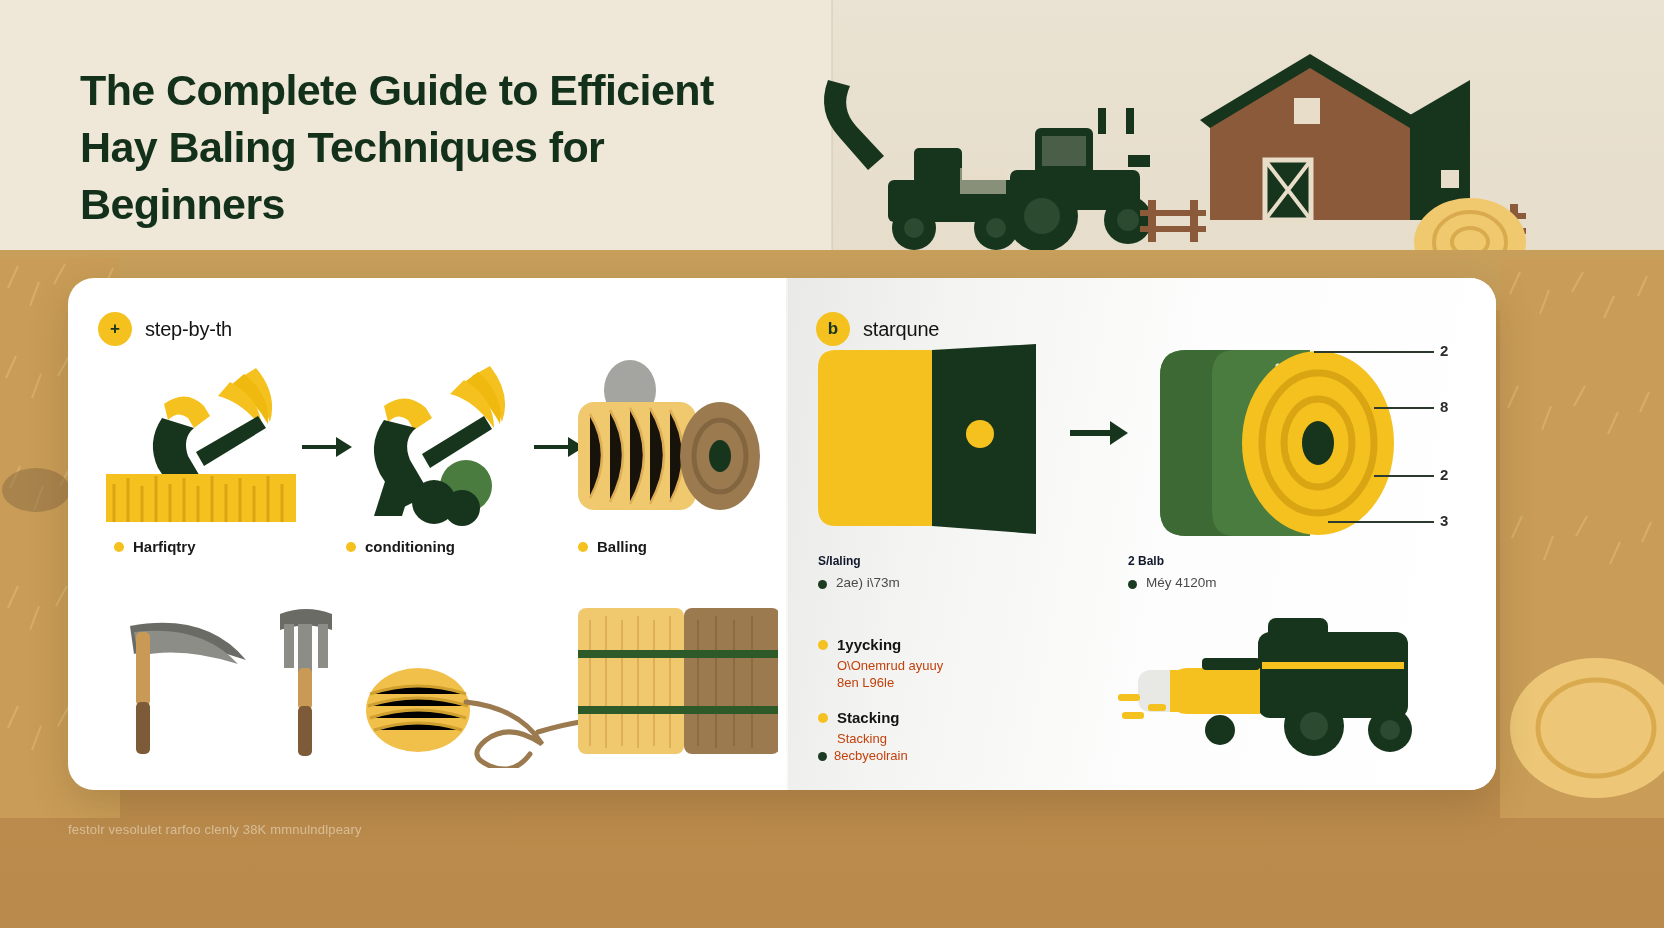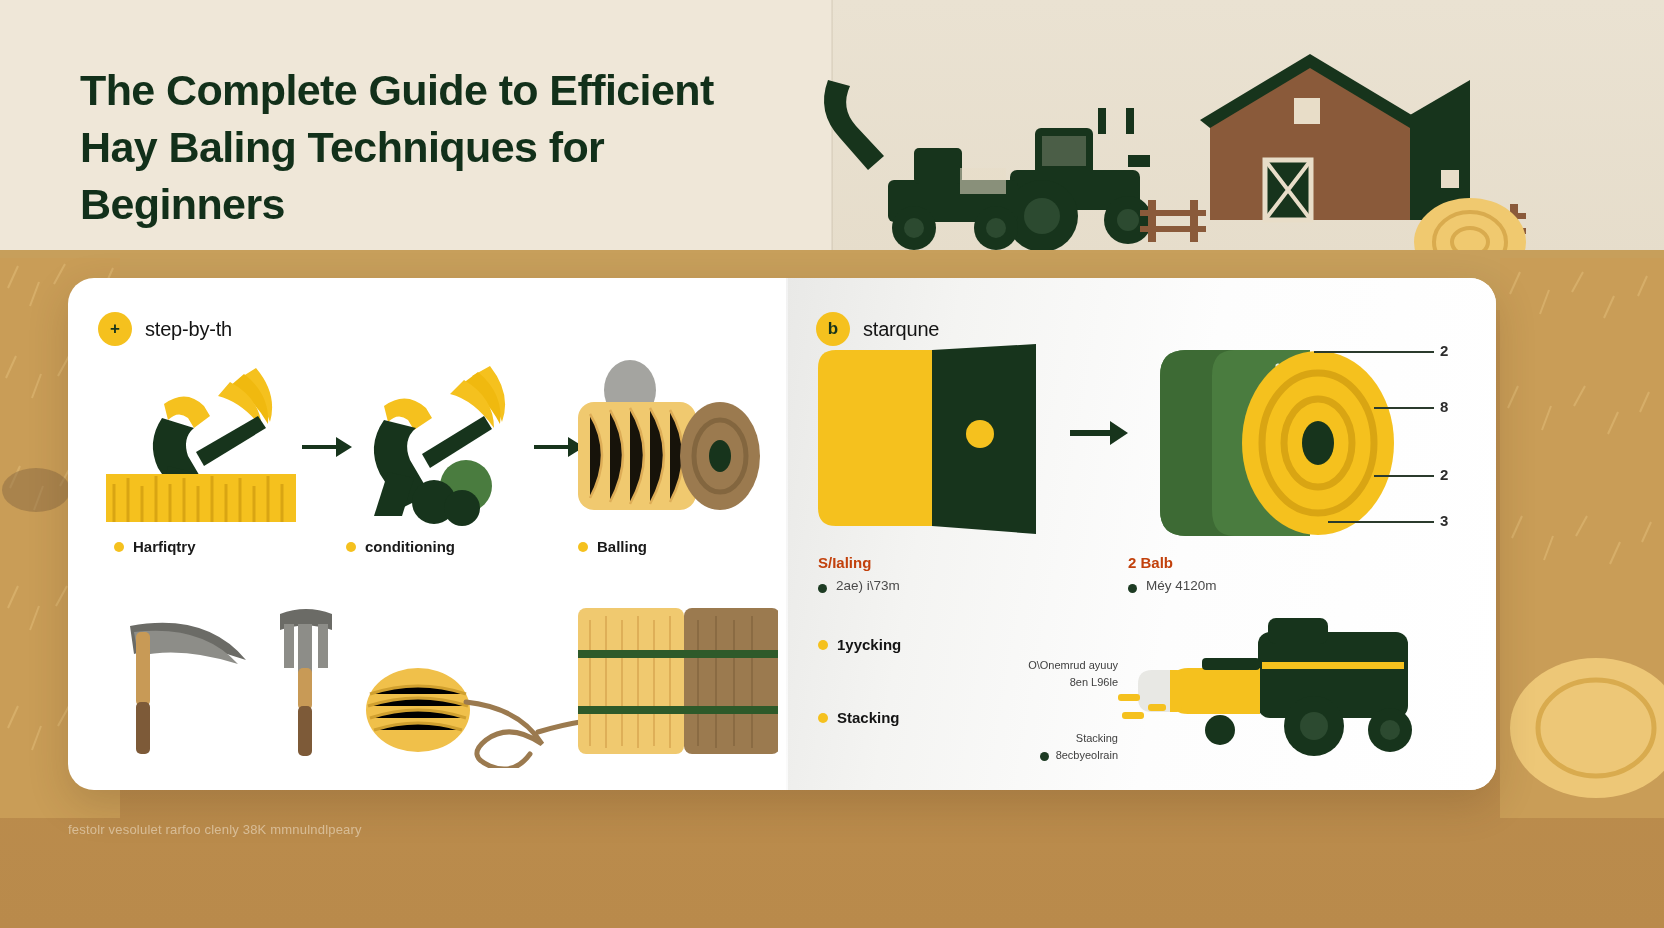--- a/index.html
+++ b/index.html
@@ -63,28 +63,28 @@
   .dot-g{width:9px;height:9px;border-radius:50%;background:#1d3b23;flex:none;}
 
   
   .tools{position:absolute;left:30px;top:320px;width:680px;height:170px;}
 
   
   .diagram{position:absolute;left:20px;top:58px;width:680px;height:210px;}
 
   
   .spec-col{position:absolute;font-size:13px;color:#3b3b3b;}
-  .spec-h{font-size:15px;font-weight:700;color:#c2410c;margin-bottom:7px;}
-  .spec-li{display:flex;align-items:center;gap:9px;margin-bottom:5px;
+  .spec-h{font-size:12px;font-weight:700;color:#0f172a;margin-bottom:7px;}
+  .spec-li{display:flex;align-items:flex-start;gap:9px;margin-bottom:5px;
     font-size:13.5px;color:#4a4a4a;}
   .spec-li .dot-g{margin-top:5px;}
   .blk{margin-bottom:18px;}
   .blk-h{display:flex;align-items:center;gap:9px;font-size:15px;
     font-weight:700;color:#141414;margin-bottom:4px;}
-  .blk-sub{font-size:11px;color:#404040;line-height:17px;padding-left:19px;text-align:right;}
+  .blk-sub{font-size:13px;color:#c2410c;line-height:17px;padding-left:19px;}
 
   .callout{position:absolute;font-size:15px;font-weight:600;color:#2c2c2c;}
 
   
   .caption{position:absolute;left:68px;top:822px;width:700px;
     font-size:13px;color:rgba(255,250,240,.45);letter-spacing:.2px;}
 </style>
 </head>
 <body>
 

